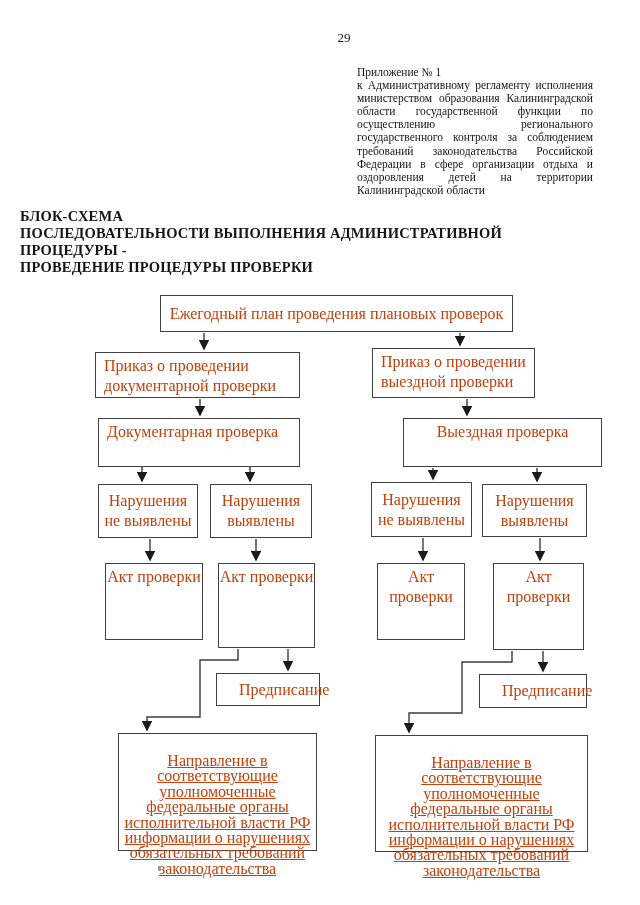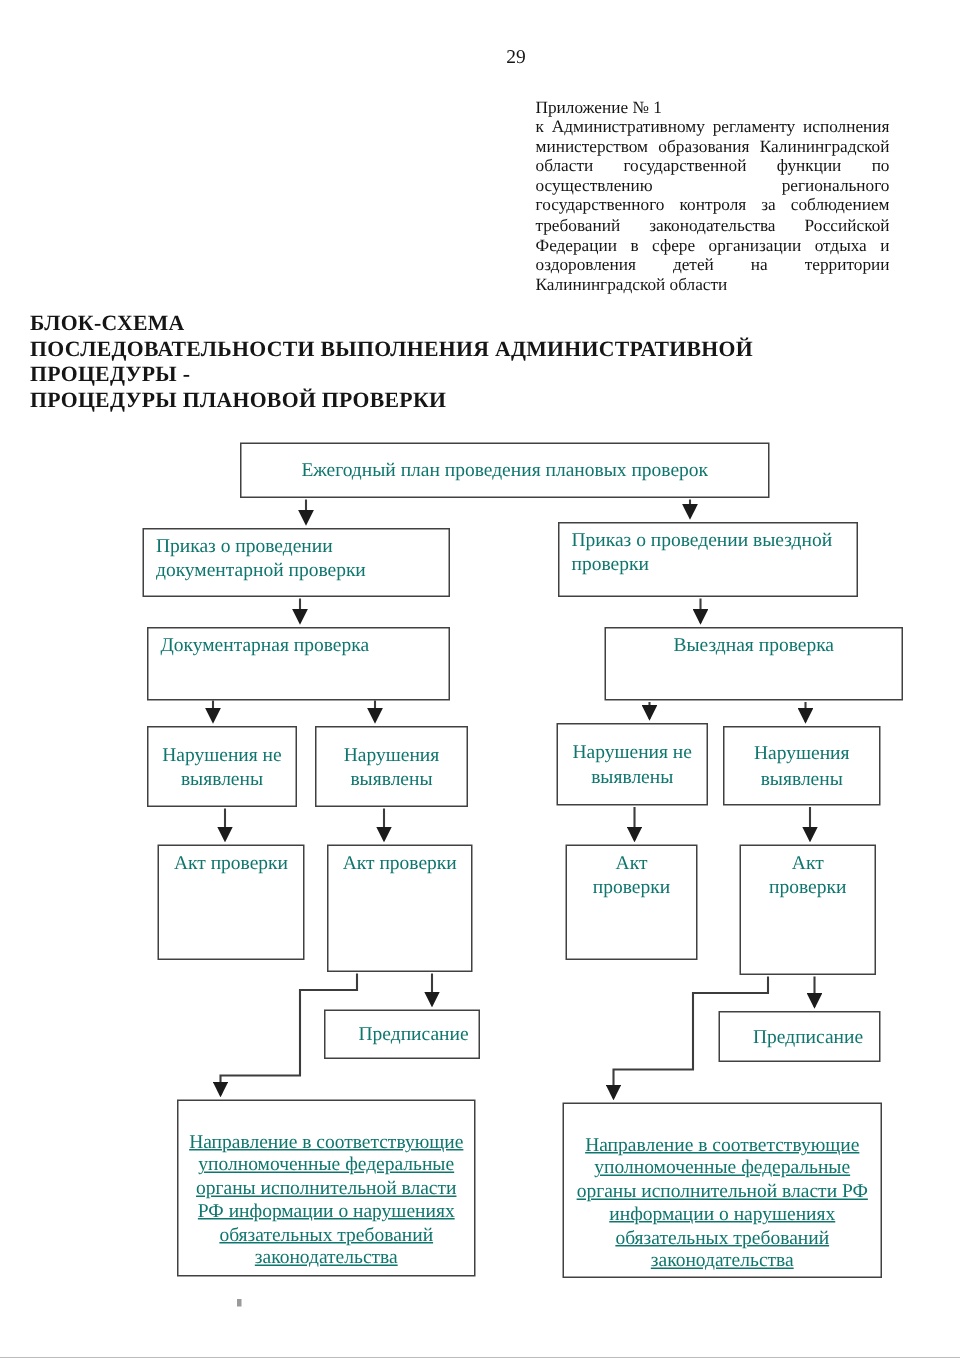--- a/index.html
+++ b/index.html
@@ -19,21 +19,21 @@
   .appendix .appendix-heading{text-align:left;}
   .appendix .appendix-body{text-align:justify;}
   .doc-title{
     position:absolute;left:20px;top:208px;width:600px;
     font-weight:bold;font-size:14.5px;line-height:17px;
     letter-spacing:.2px;
   }
   .connectors{position:absolute;left:0;top:0;}
   .node{
     position:absolute;box-sizing:border-box;background:#fff;
-    border:1.4px solid #414141;font-size:13px;line-height:1.25;color:#0f766e;
+    border:1.4px solid #414141;font-size:16px;line-height:1.25;color:#c2410c;
   }
   .v-center{display:flex;align-items:center;justify-content:center;text-align:center;padding:0 4px;}
   .v-top-center{text-align:center;padding-top:3px;}
   .v-top-center-narrow{text-align:center;padding:3px 10px 0;}
   .v-top-left{padding:3px 6px 0 8px;}
   .v-mid-left{display:flex;align-items:center;padding-left:22px;}
   .v-top-center-multi{text-align:center;padding:19px 4px 0;line-height:15.4px;text-decoration:underline;}
   .speck{position:absolute;left:158px;top:866px;width:3px;height:5px;background:#9a9a9a;}
 </style>
 </head>
@@ -45,21 +45,21 @@
 
   <div class="appendix">
     <div class="appendix-heading">Приложение № 1</div>
     <div class="appendix-body">к Административному регламенту исполнения министерством образования Калининградской области государственной функции по осуществлению регионального государственного контроля за соблюдением требований законодательства Российской Федерации в сфере организации отдыха и оздоровления детей на территории Калининградской области</div>
   </div>
 
   <div class="doc-title">
     <div>БЛОК-СХЕМА</div>
     <div>ПОСЛЕДОВАТЕЛЬНОСТИ ВЫПОЛНЕНИЯ АДМИНИСТРАТИВНОЙ</div>
     <div>ПРОЦЕДУРЫ -</div>
-    <div>ПРОЦЕДУРЫ ПЛАНОВОЙ ПРОВЕРКИ</div>
+    <div>ПРОВЕДЕНИЕ ПРОЦЕДУРЫ ПРОВЕРКИ</div>
   </div>
 
   <svg class="connectors" width="640" height="905" viewBox="0 0 640 905">
     <defs>
       <marker id="ah" viewBox="0 0 10 10" refX="8.5" refY="5" markerWidth="7.5" markerHeight="7.5" orient="auto-start-reverse">
         <path d="M0,0 L10,5 L0,10 z" fill="#1b1b1b"></path>
       </marker>
     </defs>
     <g stroke="#3c3c3c" stroke-width="1.4" fill="none">
       <line x1="204" y1="333" x2="204" y2="349" marker-end="url(#ah)"></line>
@@ -78,21 +78,21 @@
       <line x1="543" y1="651" x2="543" y2="671" marker-end="url(#ah)"></line>
       <polyline points="238,649 238,660 200,660 200,717 147,717 147,730" marker-end="url(#ah)"></polyline>
       <polyline points="512,651 512,662 462,662 462,713 409,713 409,732" marker-end="url(#ah)"></polyline>
     </g>
   </svg>
 
   <div class="node v-center" style="left:160px;top:295px;width:353px;height:37px;">Ежегодный план проведения плановых проверок</div>
 
   <div class="node v-top-left" style="left:95px;top:352px;width:205px;height:46px;">Приказ о проведении документарной проверки</div>
 
-  <div class="node v-top-left" style="left:372px;top:348px;width:200px;height:50px;">Приказ о проведении выездной проверки</div>
+  <div class="node v-top-left" style="left:372px;top:348px;width:163px;height:50px;">Приказ о проведении выездной проверки</div>
 
   <div class="node v-top-left" style="left:98px;top:418px;width:202px;height:49px;">Документарная проверка</div>
 
   <div class="node v-top-center" style="left:375px;top:418px;width:199px;height:49px;margin-left:28px;">Выездная проверка</div>
 
   <div class="node v-center" style="left:98px;top:484px;width:100px;height:54px;">Нарушения не выявлены</div>
 
   <div class="node v-center" style="left:210px;top:484px;width:102px;height:54px;">Нарушения выявлены</div>
 
   <div class="node v-center" style="left:371px;top:482px;width:101px;height:55px;">Нарушения не выявлены</div>

